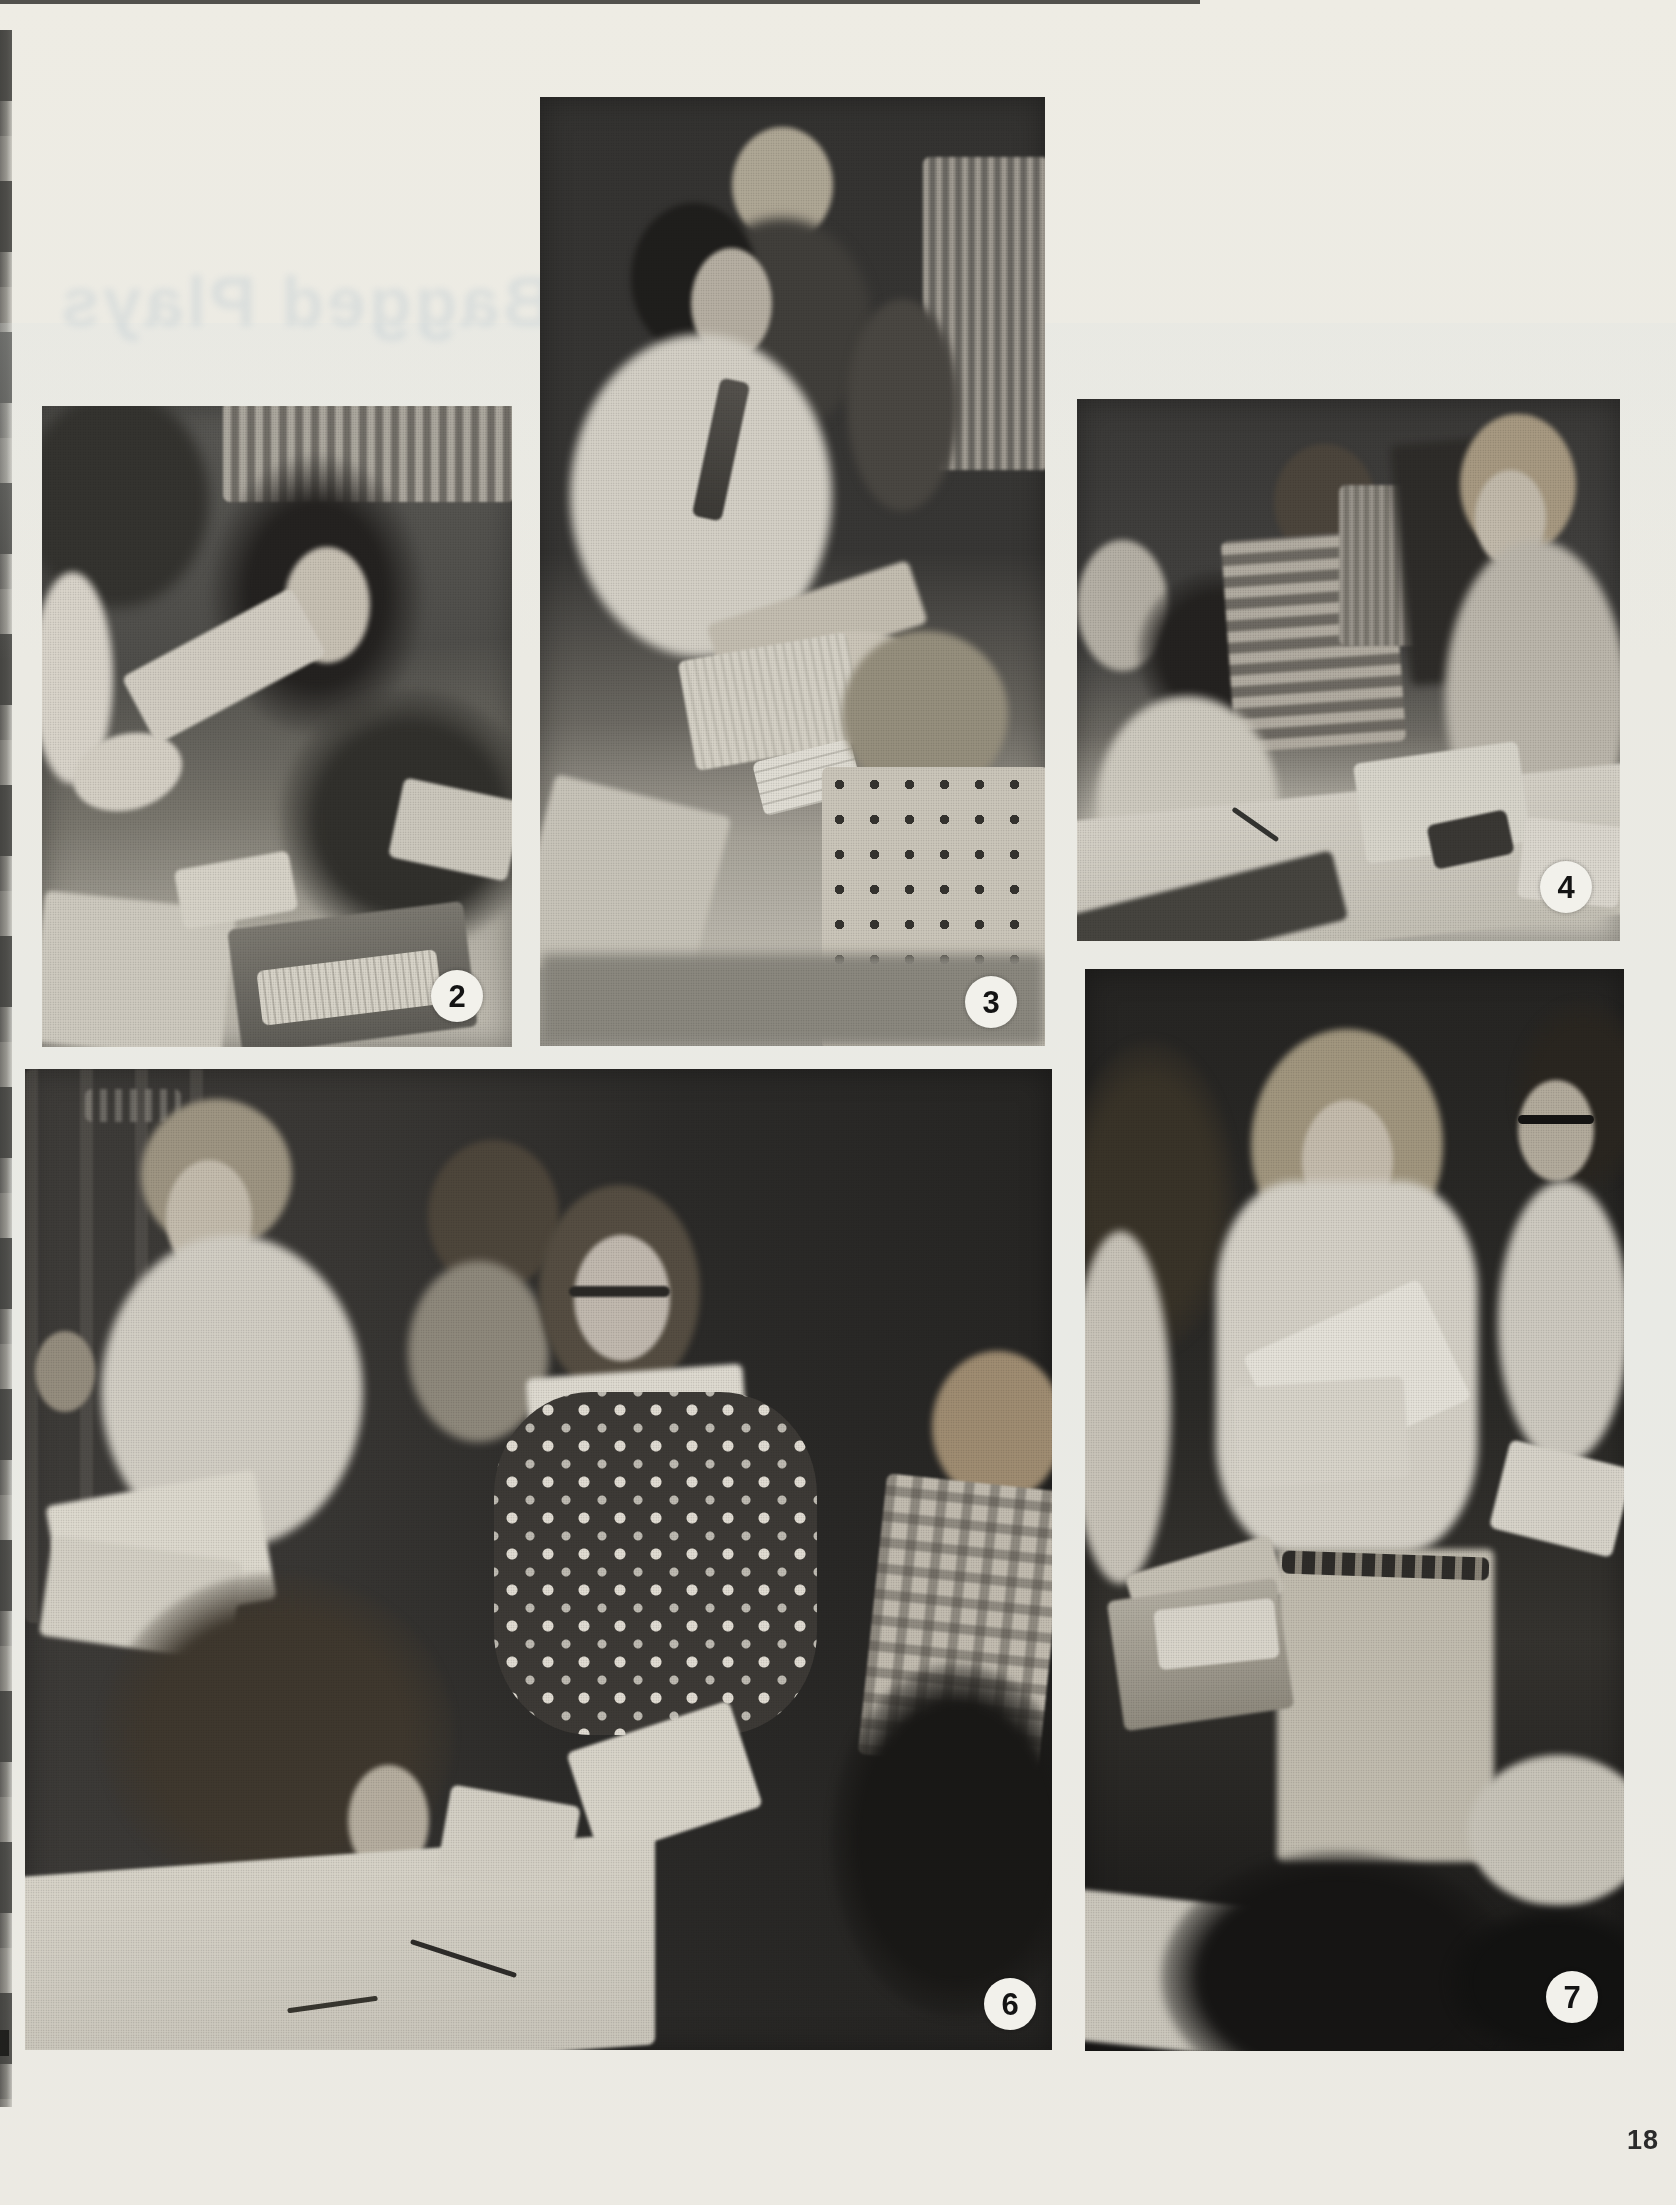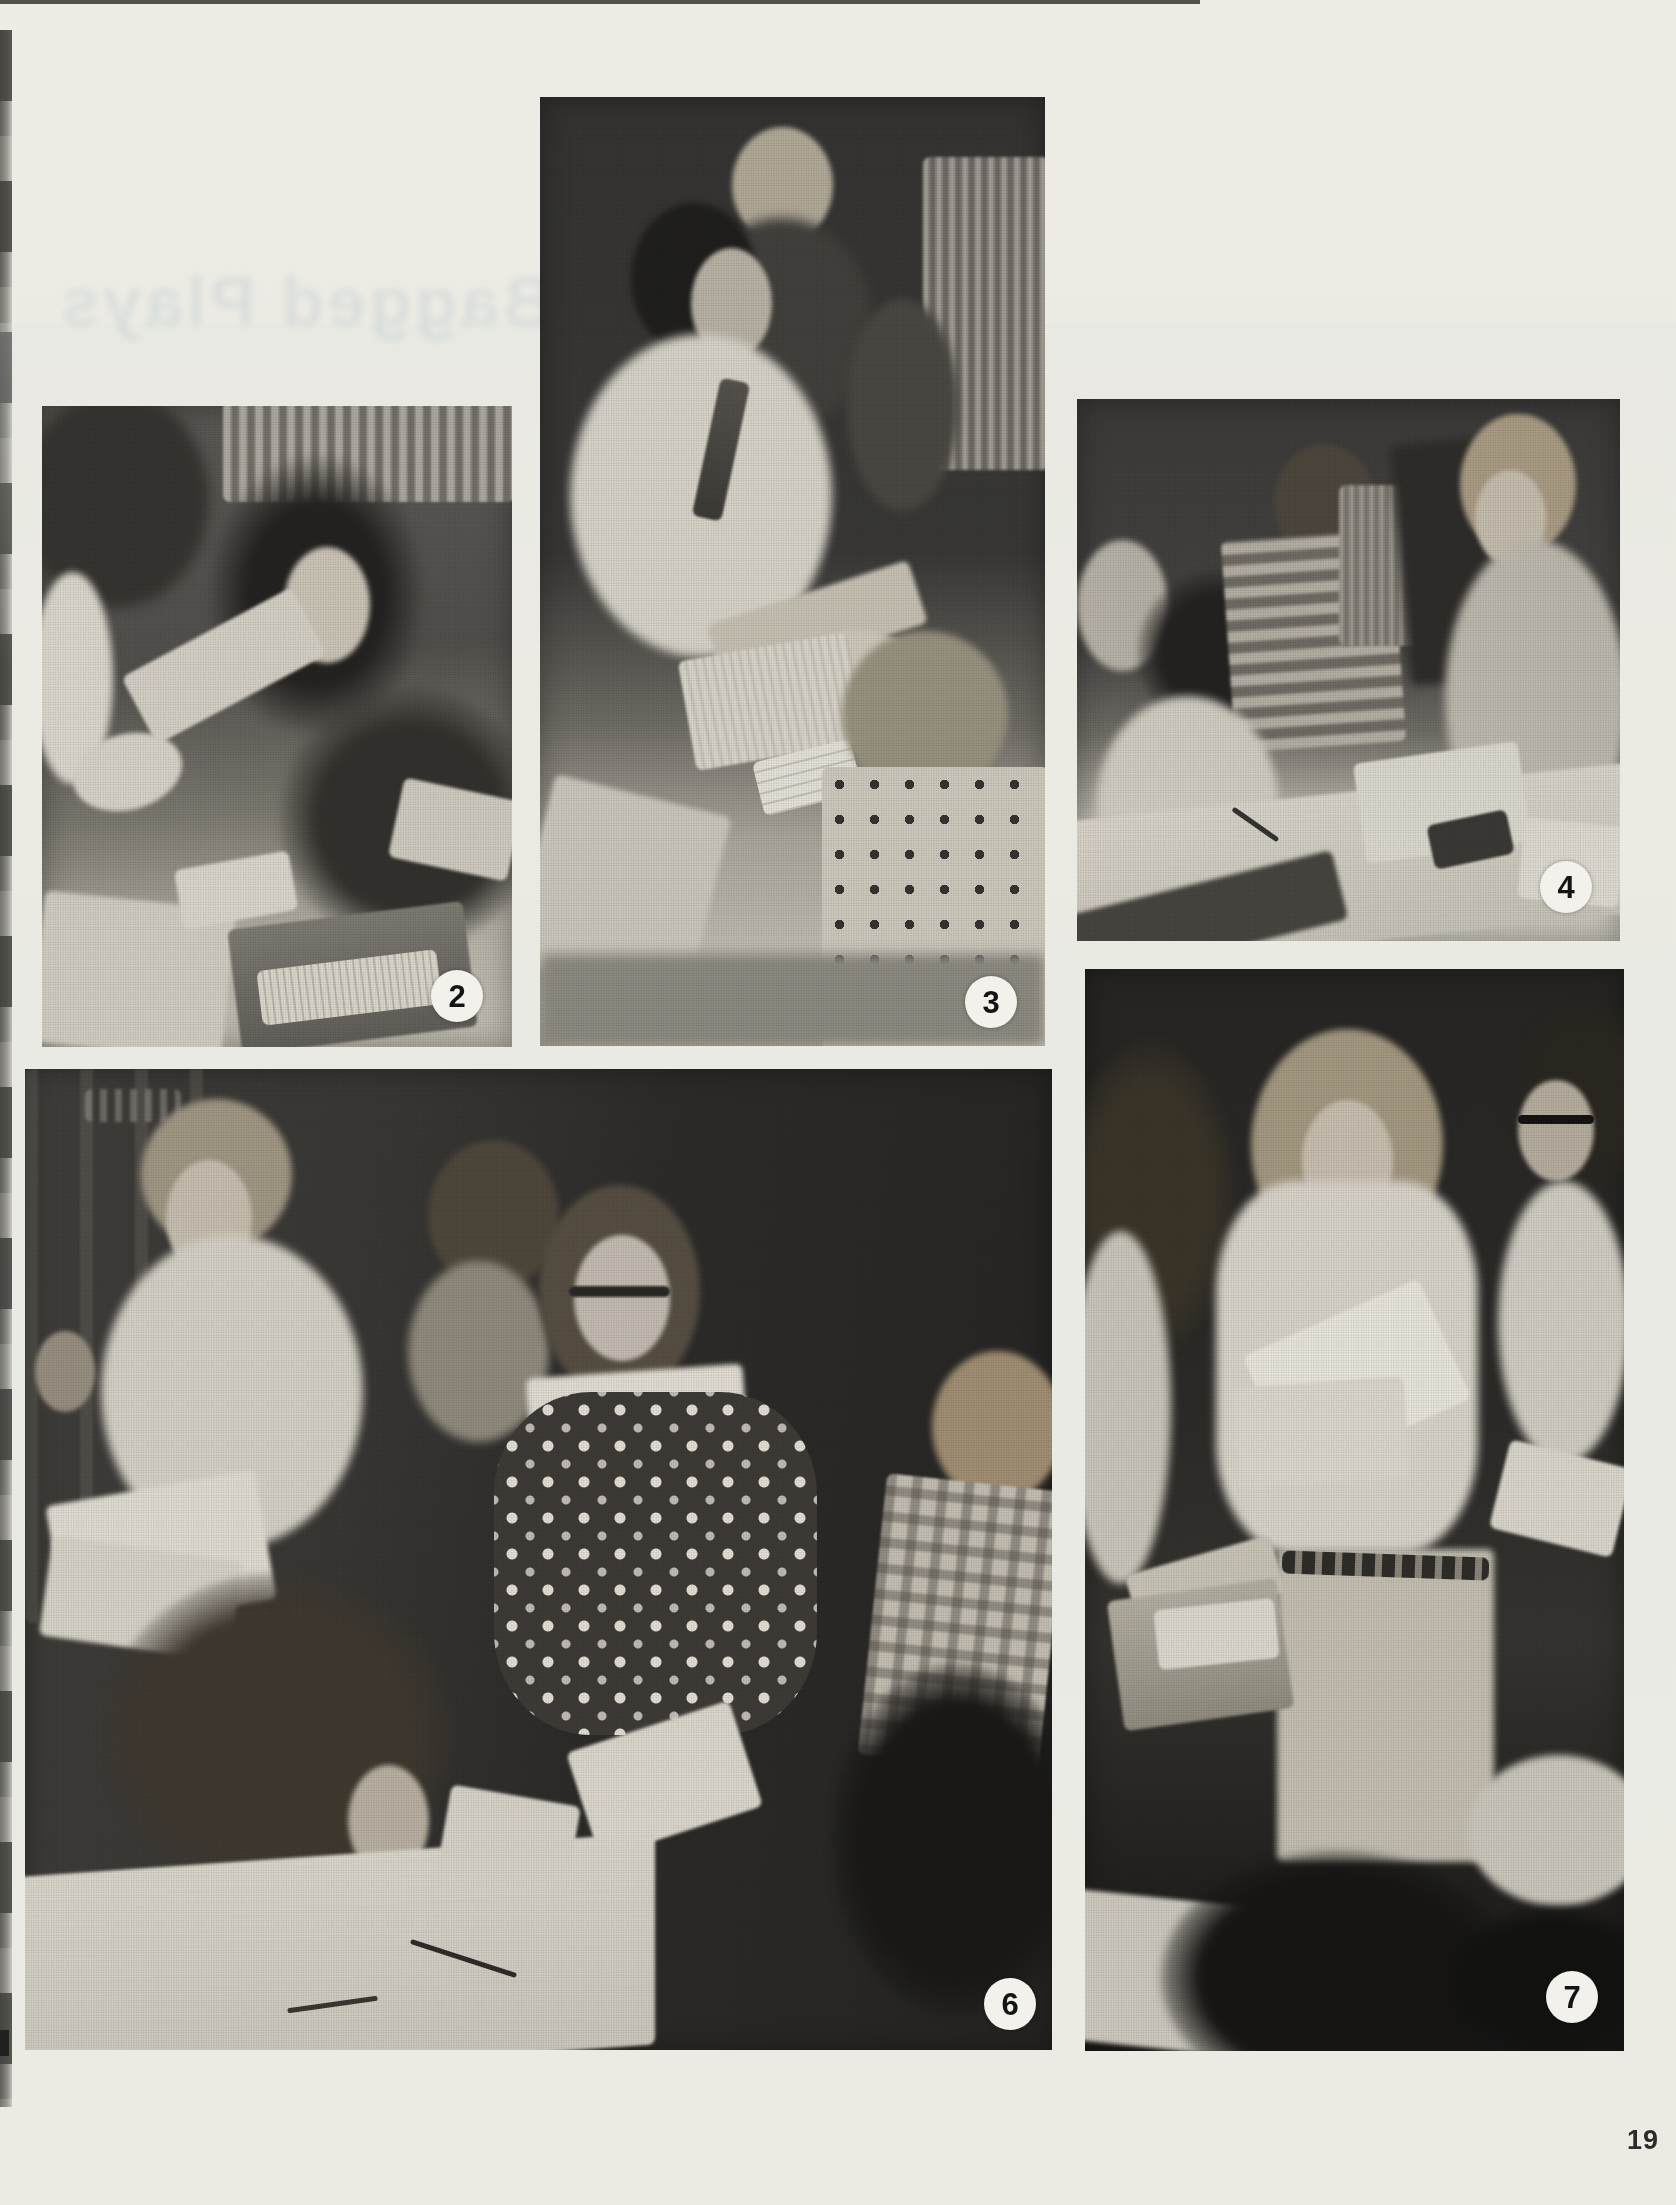--- a/index.html
+++ b/index.html
@@ -216,16 +216,16 @@
     <div class="sh" style="left:383px;top:786px;width:181px;height:151px;background:#c9c5ba;filter:blur(3.5px);"></div>
     <div class="sh rc" style="left:-10px;top:933px;width:252px;height:151px;background:#ccc8bd;filter:blur(2px);transform:skewY(6deg);"></div>
     <div class="sh" style="left:76px;top:882px;width:353px;height:252px;filter:blur(4.5px);
         background:radial-gradient(ellipse at center,#161514 55%,rgba(22,21,20,0) 78%);"></div>
     <div class="sh" style="left:363px;top:938px;width:212px;height:151px;filter:blur(4.5px);
         background:radial-gradient(ellipse at center,#121211 55%,rgba(18,18,17,0) 78%);"></div>
     <div class="ht"></div>
     <div class="badge" style="left:461px;top:1002px;">7</div>
   </figure>
 
-  <div class="pagenum">19</div>
+  <div class="pagenum">18</div>
 
 </div>
 
 
 </body></html>

